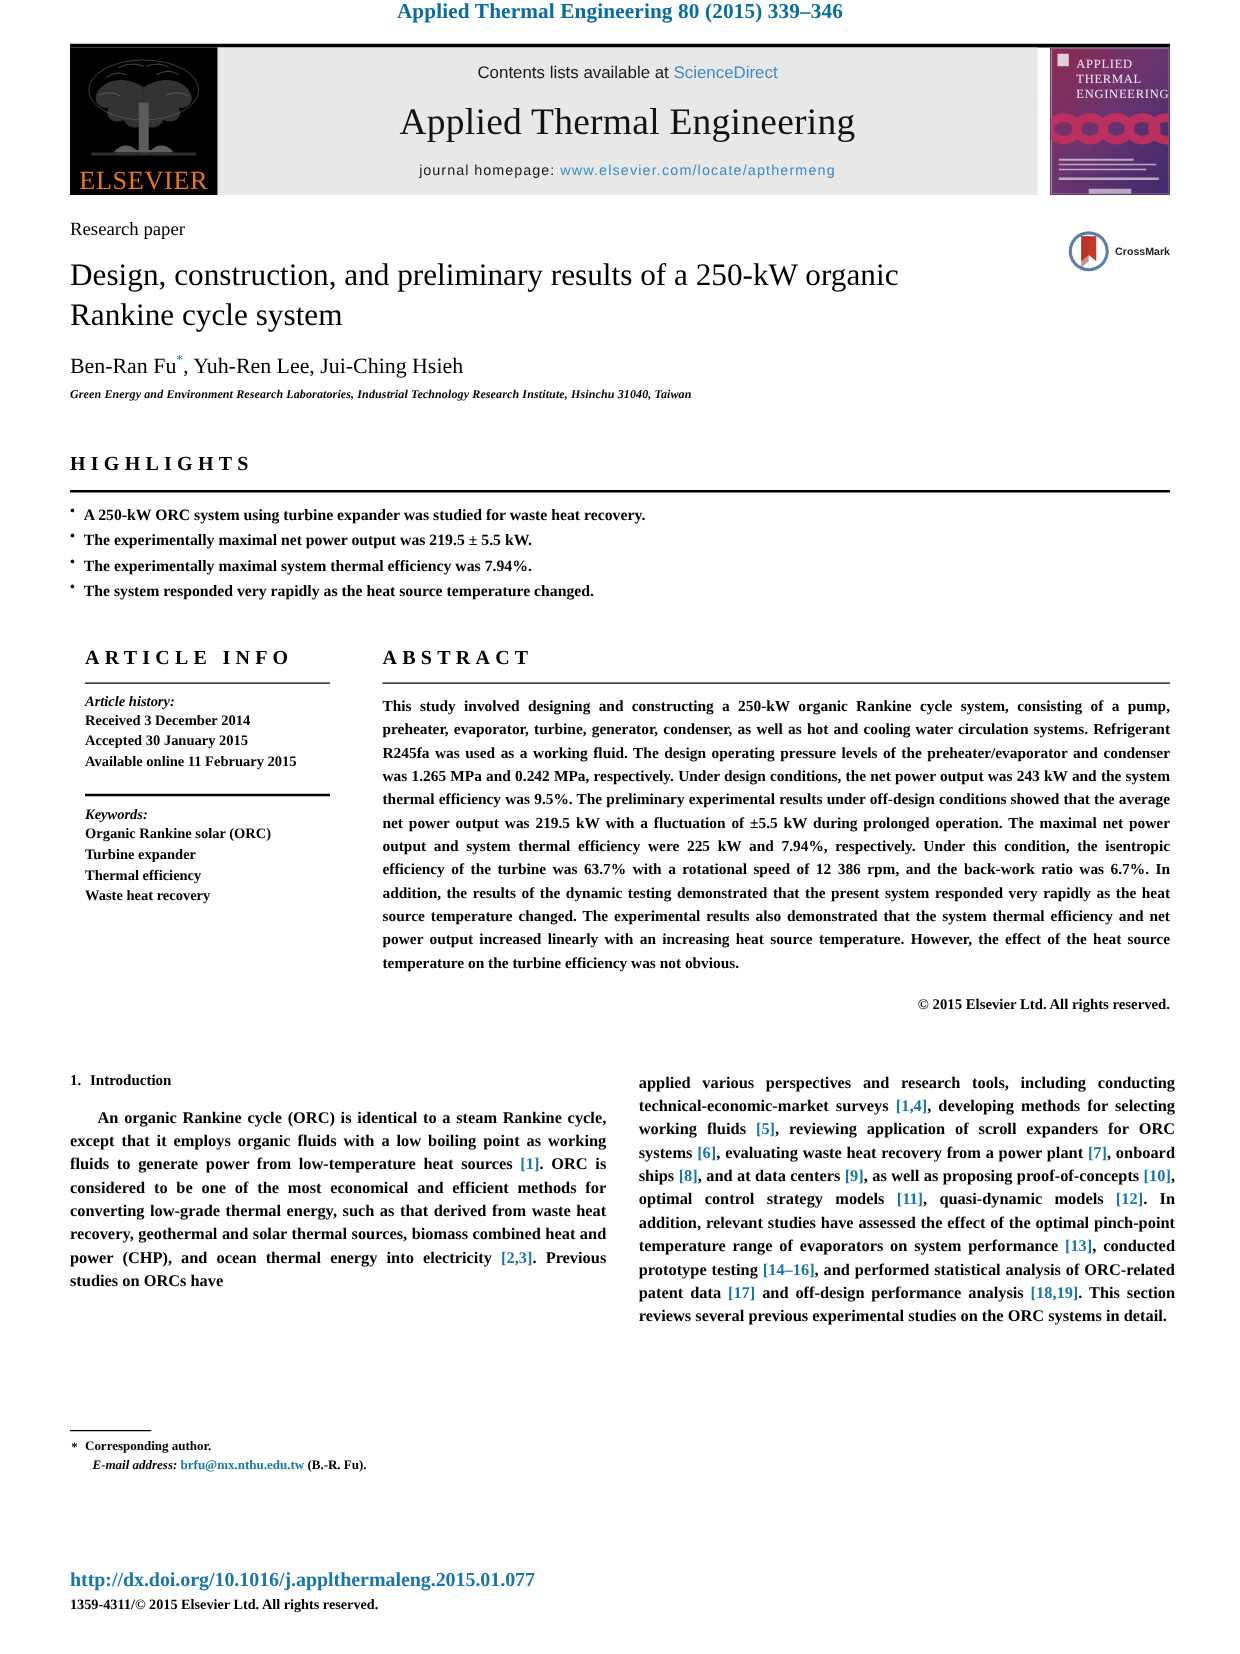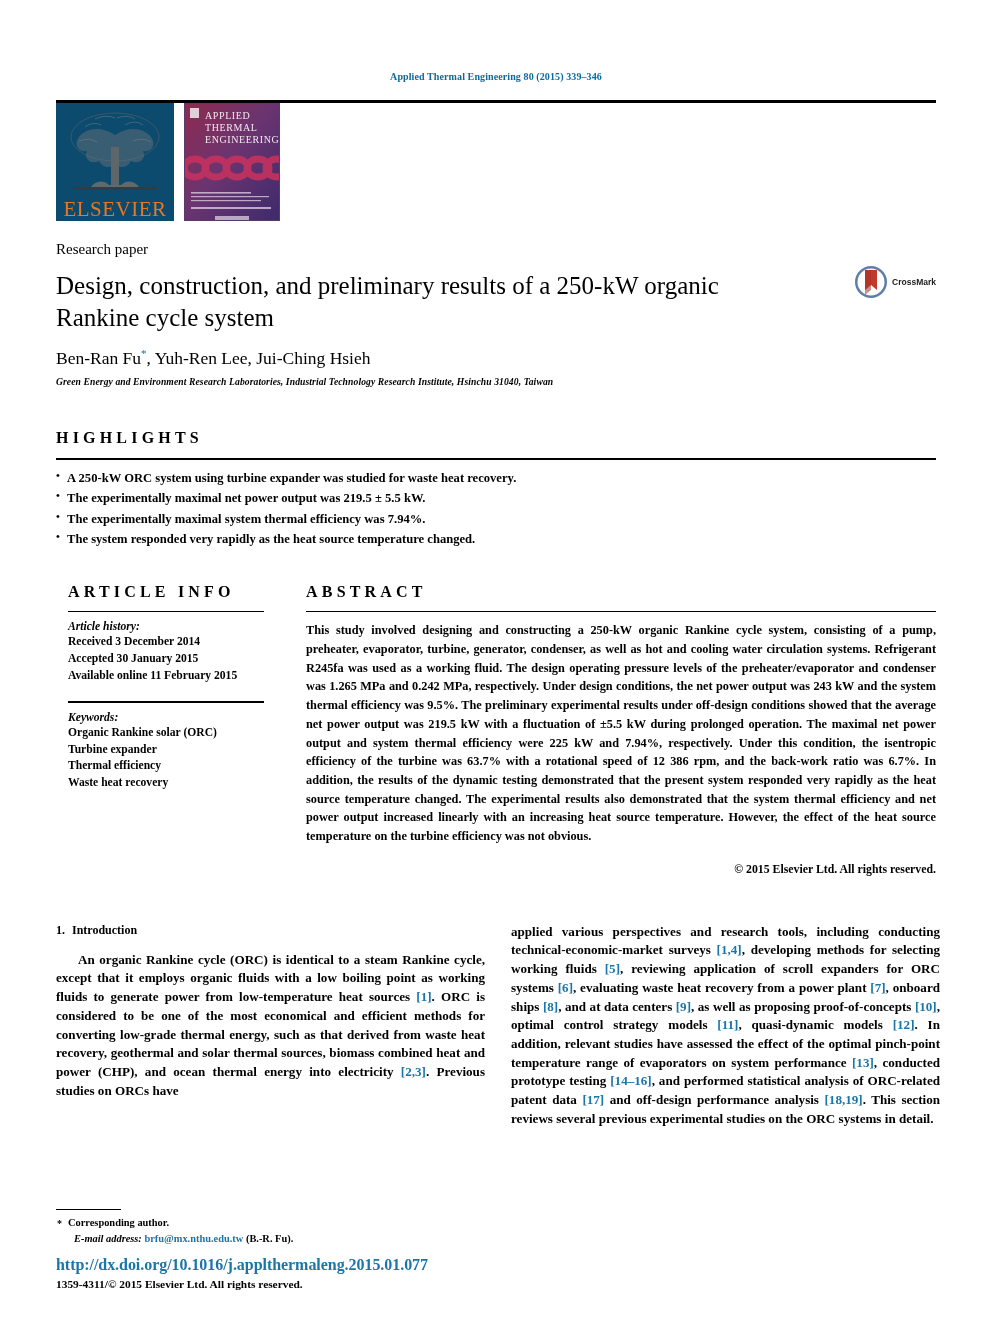--- a/index.html
+++ b/index.html
@@ -20,39 +20,38 @@
     width: 992px;
     height: 1323px;
     padding: 0;
   }
 
   
   .running-head {
     text-align: center;
     color: #0a6ba0;
     font-weight: bold;
-    font-size: 10px;
+    font-size: 17px;
     letter-spacing: .1px;
-    padding-top: 72px;
     line-height: 1;
   }
 
   
   .masthead {
     margin: 18px 56px 0 56px;
     border-top: 3px solid #000;
     display: flex;
     align-items: stretch;
     height: 121px;
   }
   .elsevier-logo {
     width: 118px;
     flex: 0 0 118px;
     position: relative;
-    background: #0c4a6e;
+    background: #000000;
     display: flex;
     flex-direction: column;
     justify-content: flex-end;
     align-items: center;
     padding-bottom: 1px;
   }
   .tree-svg { position:absolute; top: 4px; left: 9px; }
   .elsevier-word {
     font-family: "Liberation Serif", serif;
     color: #E87722;
@@ -123,21 +122,21 @@
   .authors .star { color: #0a6ba0; font-size: 11px; vertical-align: super; }
   .affil {
     font-size: 9.6px;
     font-style: italic;
     font-weight: bold;
     margin: 0;
     letter-spacing: .1px;
   }
   .crossmark {
     position: absolute;
-    right: 0; top: 24px;
+    right: 0; top: 8px;
     display: flex;
     align-items: center;
     gap: 4px;
   }
   .crossmark-word {
     font-family: "Liberation Sans", sans-serif;
     font-size: 8.5px;
     font-weight: bold;
     color: #222;
   }
@@ -299,20 +298,29 @@
             <path d="M14 34 q10 -4 18 1"></path>
               <path d="M68 34 q10 -4 18 1"></path>
             <path d="M30 12 q10 -5 20 -1"></path>
               <path d="M52 11 q10 -4 18 1"></path>
           </g>
         </g>
       </svg>
       <div class="elsevier-word">ELSEVIER</div>
     </div>
 
+    <div class="masthead-center">
+      <div class="contents-line">
+        <span>Contents lists available at </span><span class="sd-link">ScienceDirect</span>
+      </div>
+      <div class="journal-title">Applied Thermal Engineering</div>
+      <div class="homepage-line">
+        <span>journal homepage: </span><span class="hp-link">www.elsevier.com/locate/apthermeng</span>
+      </div>
+    </div>
 
     <div class="cover-thumb">
       <svg width="96" height="121" viewBox="0 0 96 121">
         <defs>
           <linearGradient id="cv" x1="0" y1="0" x2="1" y2="1">
             <stop offset="0%" stop-color="#8e2b4f"></stop>
             <stop offset="45%" stop-color="#6b3470"></stop>
             <stop offset="100%" stop-color="#3b2a6b"></stop>
           </linearGradient>
         </defs>

